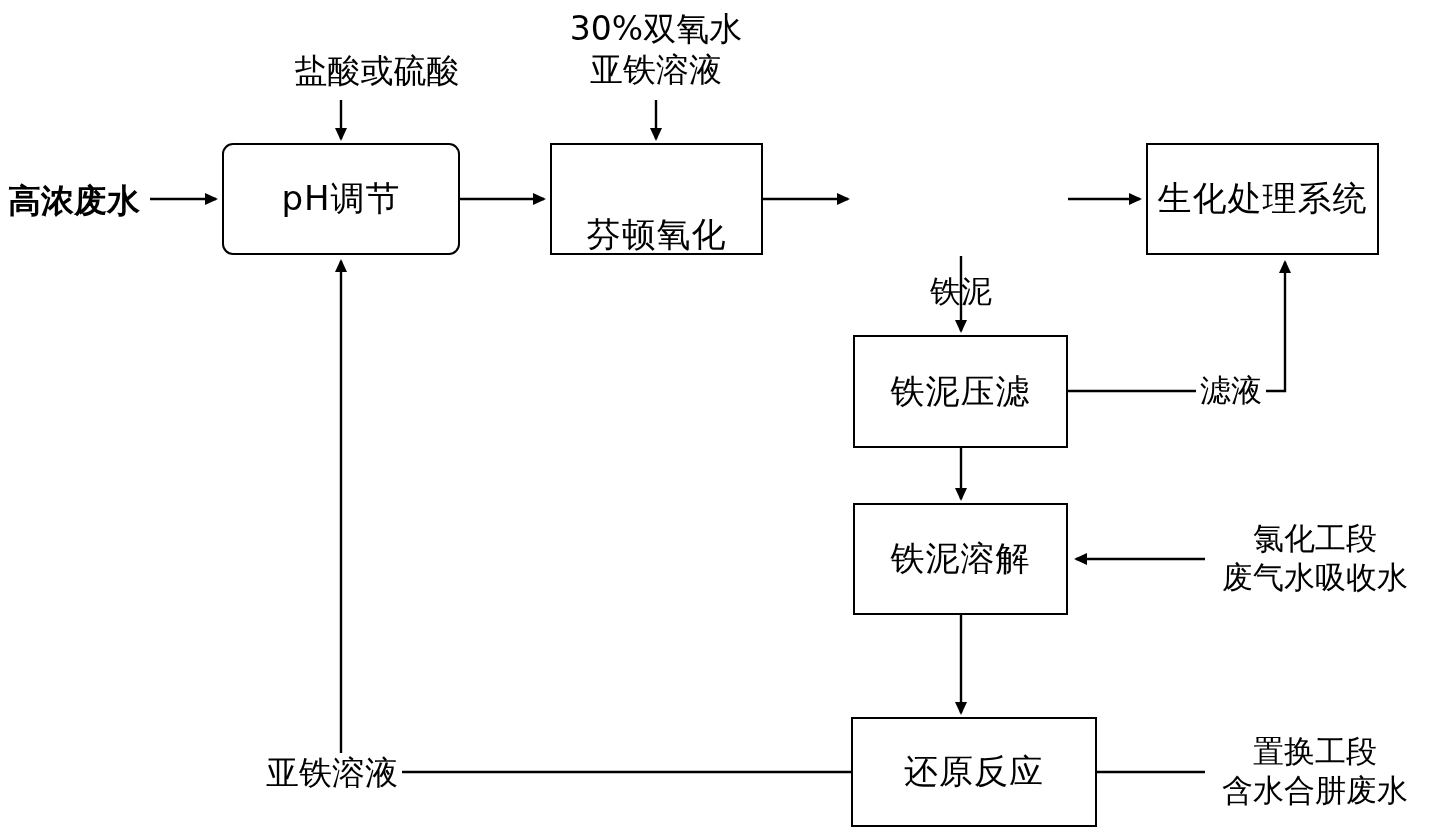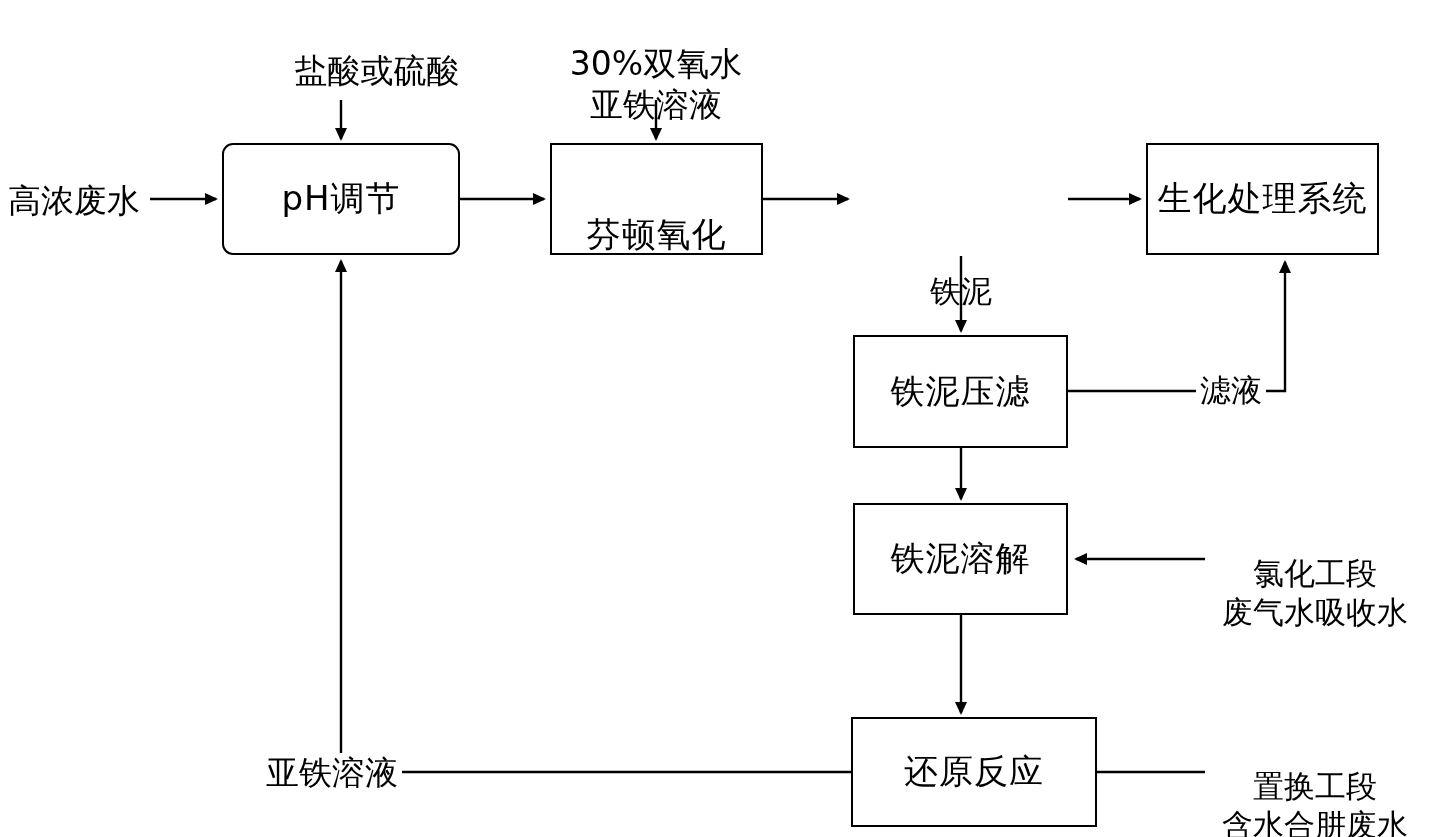--- a/index.html
+++ b/index.html
@@ -46,21 +46,20 @@
     position: absolute;
     color: #000000;
     font-size: 31px;
     line-height: 1.25;
     white-space: nowrap;
     z-index: 4;
     background: transparent;
   }
   .free-label.two-line {
     text-align: center;
-    margin-top: 35px;
   }
   .lbl-center {
     transform: translateX(-50%);
   }
   .edge-label-bg {
     background: #ffffff;
     padding: 0 4px;
   }
 </style>
 </head>
@@ -132,21 +131,21 @@
   </div>
 
   <div class="node-box" style="left:853px; top:503px; width:215px; height:112px;">
     <span class="node-label">铁泥溶解</span>
   </div>
 
   <div class="node-box" style="left:851px; top:717px; width:246px; height:110px;">
     <span class="node-label">还原反应</span>
   </div>
 
-  <div class="free-label" style="left:8px; top:180px; font-size:33px;">高浓废水</div>
+  <div class="free-label" style="left:8px; top:180px; font-size:33px;font-weight:bold;">高浓废水</div>
 
   <div class="free-label lbl-center" style="left:341px; top:50px; font-size:33px;margin-left:36px;">盐酸或硫酸</div>
 
   <div class="free-label lbl-center two-line" style="left:656px; top:8px; font-size:33px;">
     <div>30%双氧水</div>
     <div>亚铁溶液</div>
   </div>
 
   <div class="free-label lbl-center" style="left:961px; top:272px; font-size:31px;">铁泥</div>
 

